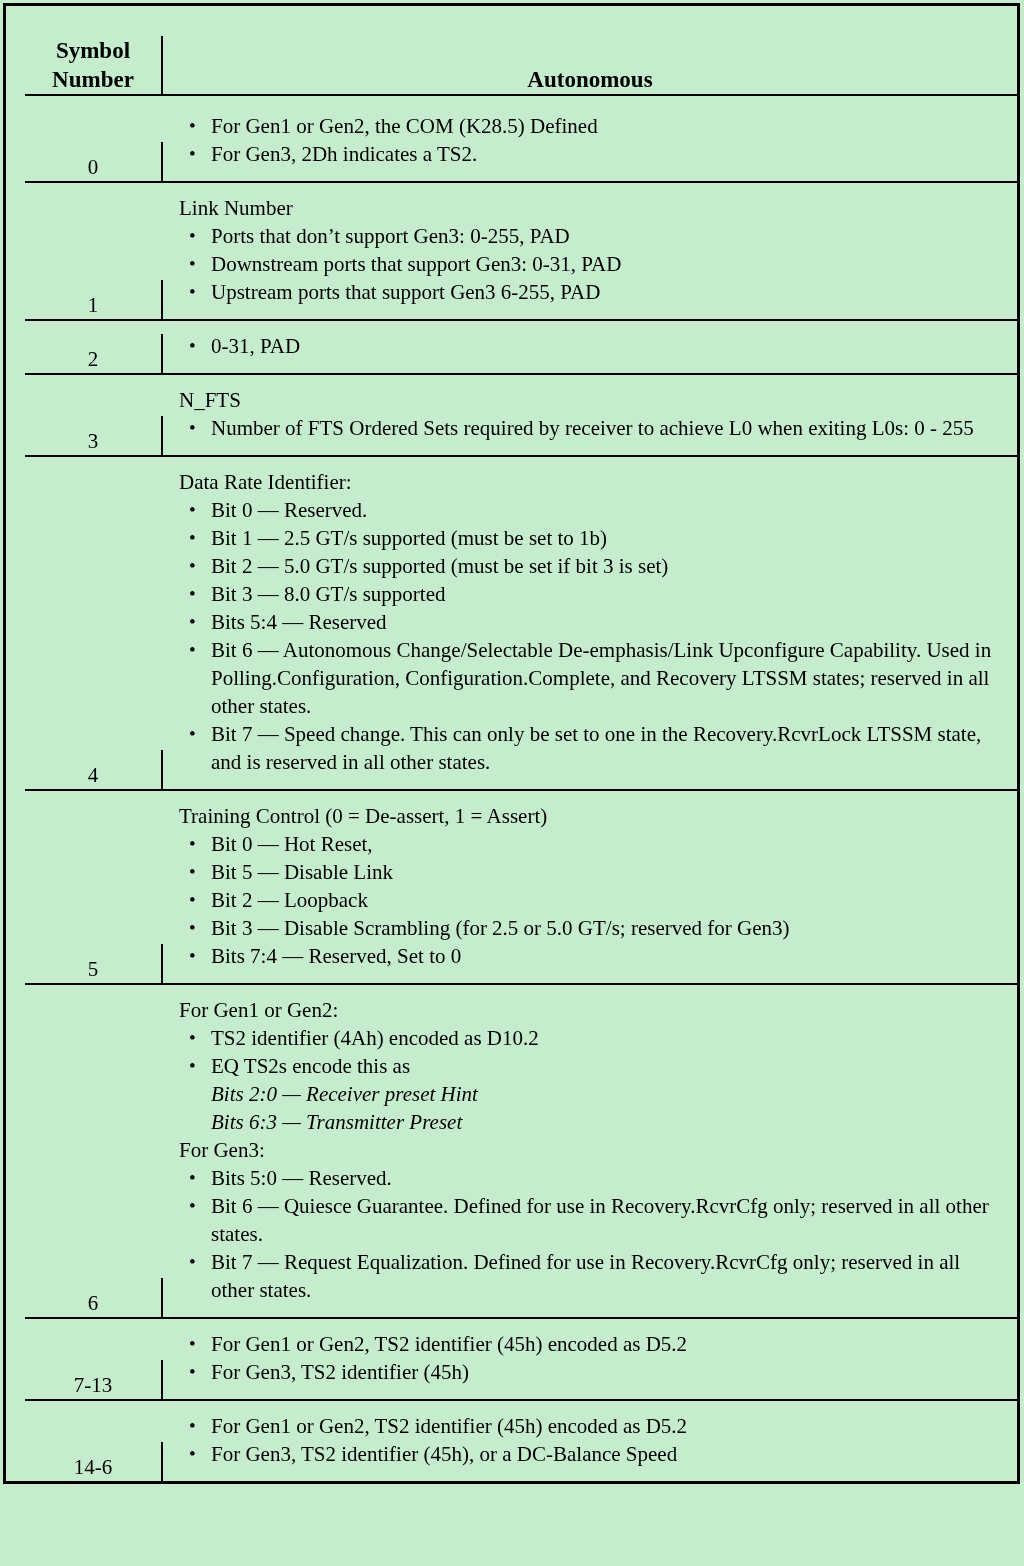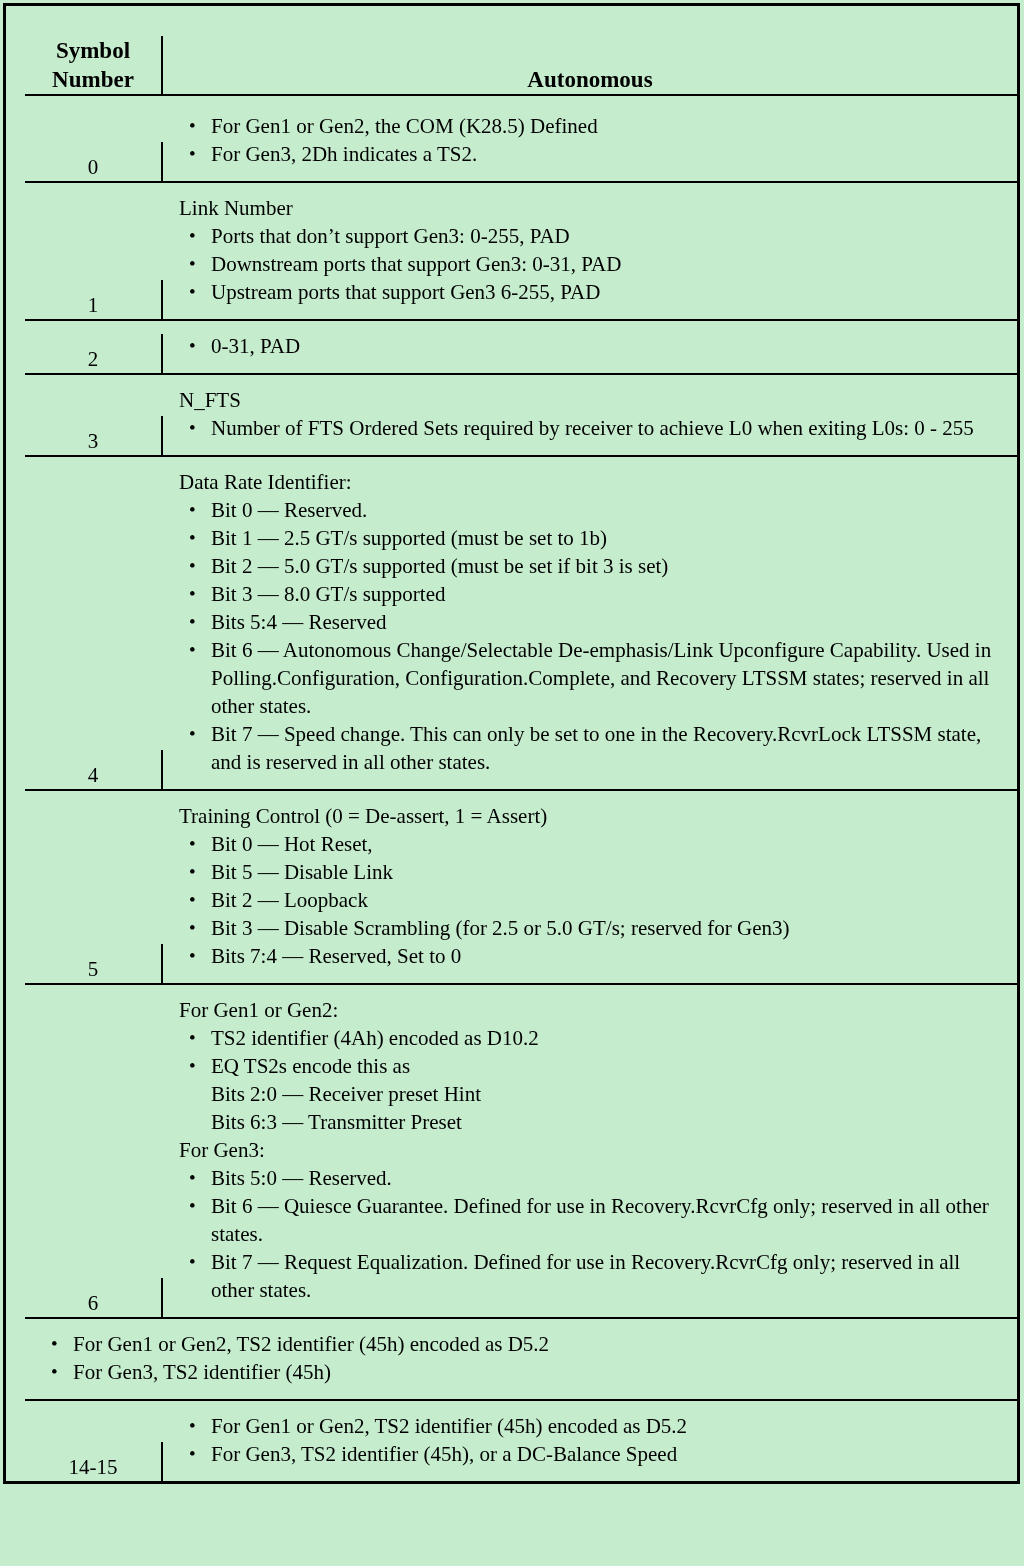--- a/index.html
+++ b/index.html
@@ -79,20 +79,21 @@
   .line.bullet {
     padding-left: 10px;
   }
   .line.bullet .marker {
     flex: 0 0 22px;
     width: 22px;
     font-size: 19px;
   }
   .line.sub {
     padding-left: 32px;
+    font-style: italic;
   }
 </style>
 </head>
 <body>
 
 <div class="page">
   <div class="spec-table">
 
     <div class="row header-row">
       <div class="cell-sym">Symbol
@@ -255,33 +256,34 @@
               <span class="marker">•</span>
               <span class="text">Bit 6 — Quiesce Guarantee. Defined for use in Recovery.RcvrCfg only; reserved in all other states.</span>
             </div>
             <div class="line bullet">
               <span class="marker">•</span>
               <span class="text">Bit 7 — Request Equalization. Defined for use in Recovery.RcvrCfg only; reserved in all other states.</span>
             </div>
           </div>
         </div>
         <div class="row">
+          <div class="cell-sym">7-13</div>
           <div class="cell-desc">
             <div class="line bullet">
               <span class="marker">•</span>
               <span class="text">For Gen1 or Gen2, TS2 identifier (45h) encoded as D5.2</span>
             </div>
             <div class="line bullet">
               <span class="marker">•</span>
               <span class="text">For Gen3, TS2 identifier (45h)</span>
             </div>
           </div>
         </div>
         <div class="row">
-          <div class="cell-sym">14-15</div>
+          <div class="cell-sym">14-6</div>
           <div class="cell-desc">
             <div class="line bullet">
               <span class="marker">•</span>
               <span class="text">For Gen1 or Gen2, TS2 identifier (45h) encoded as D5.2</span>
             </div>
             <div class="line bullet">
               <span class="marker">•</span>
               <span class="text">For Gen3, TS2 identifier (45h), or a DC-Balance Speed</span>
             </div>
           </div>

